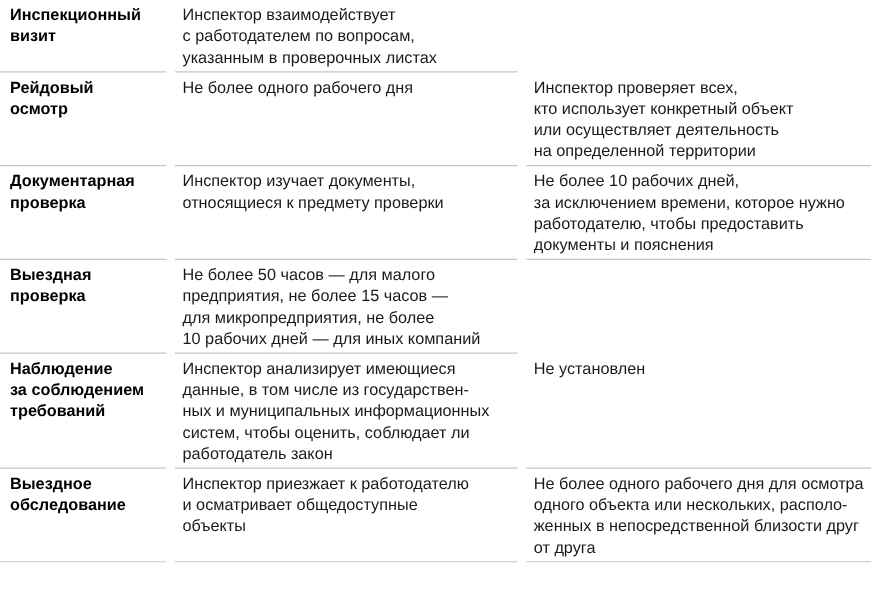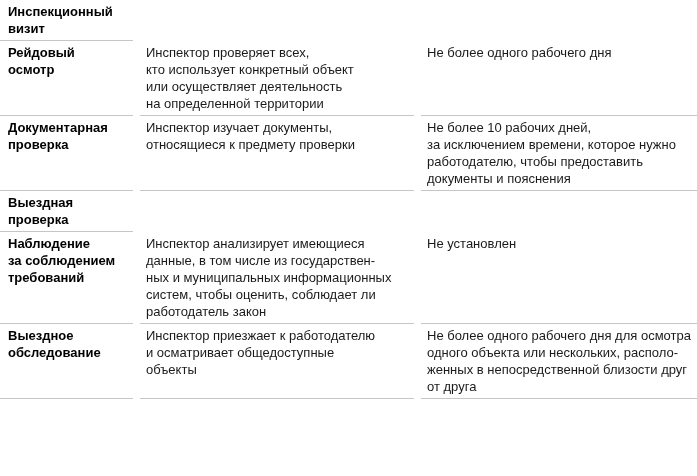--- a/index.html
+++ b/index.html
@@ -35,46 +35,53 @@
   }
 </style>
 </head>
 <body>
 
 <div class="inspection-table">
 
   <div class="trow">
     <div class="cell type">Инспекционный
 визит</div>
+    <div class="cell desc">Инспектор взаимодействует
+с работодателем по вопросам,
+указанным в проверочных листах</div>
   </div>
 
   <div class="trow">
     <div class="cell type">Рейдовый
 осмотр</div>
+    <div class="cell duration">Не более одного рабочего дня</div>
     <div class="cell desc">Инспектор проверяет всех,
 кто использует конкретный объект
 или осуществляет деятельность
 на определенной территории</div>
-    <div class="cell duration">Не более одного рабочего дня</div>
   </div>
 
   <div class="trow">
     <div class="cell type">Документарная
 проверка</div>
     <div class="cell desc">Инспектор изучает документы,
 относящиеся к предмету проверки</div>
     <div class="cell duration">Не более 10 рабочих дней,
 за исключением времени, которое нужно
 работодателю, чтобы предоставить
 документы и пояснения</div>
   </div>
 
   <div class="trow">
     <div class="cell type">Выездная
 проверка</div>
+    <div class="cell duration">Не более 50 часов — для малого
+предприятия, не более 15 часов —
+для микропредприятия, не более
+10 рабочих дней — для иных компаний</div>
   </div>
 
   <div class="trow">
     <div class="cell type">Наблюдение
 за соблюдением
 требований</div>
     <div class="cell desc">Инспектор анализирует имеющиеся
 данные, в том числе из государствен-
 ных и муниципальных информационных
 систем, чтобы оценить, соблюдает ли

